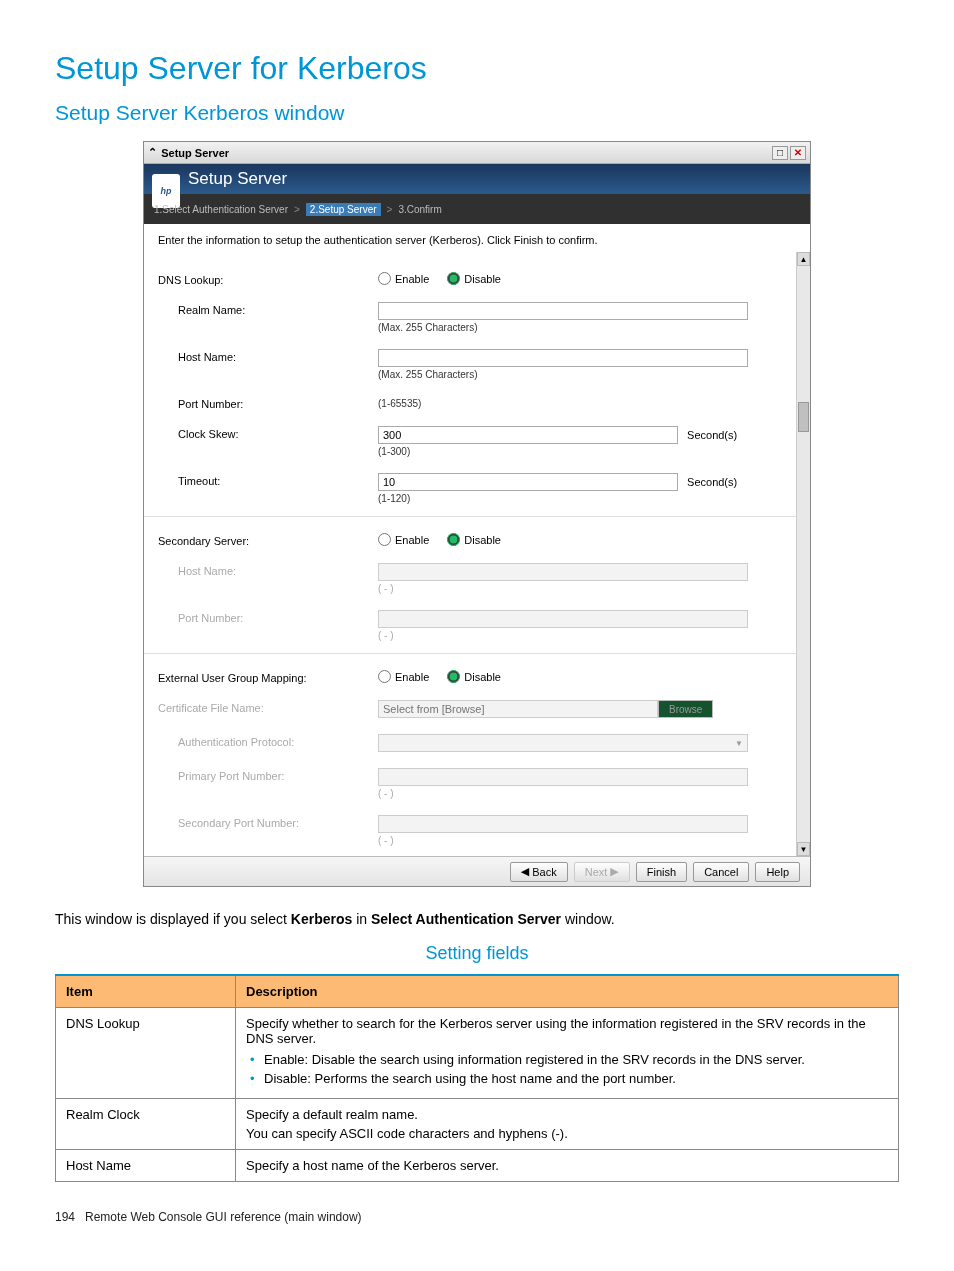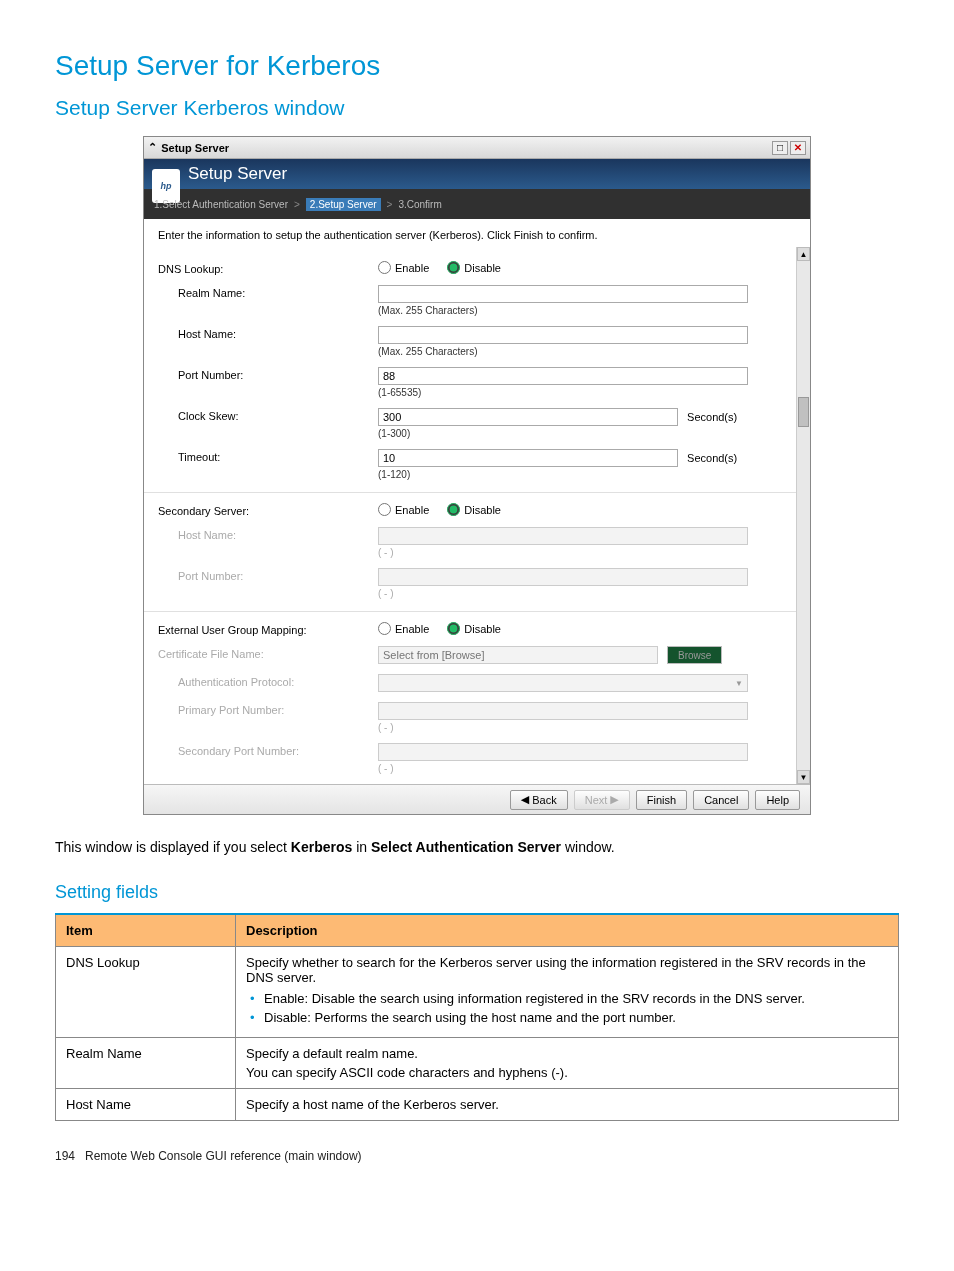--- a/index.html
+++ b/index.html
@@ -1,19 +1,19 @@
 <!DOCTYPE html>
 <html><head>
 <meta charset="utf-8">
 <style>
   * { box-sizing: border-box; margin: 0; padding: 0; }
   body { font-family: Arial, Helvetica, sans-serif; background: #fff; width: 954px; margin: 0 auto; padding: 50px 55px 30px 55px; color: #000; font-size: 13px; }
-  h1 { color: #0096d6; font-weight: 300; font-size: 28px; margin-bottom: 14px; }
+  h1 { color: #0096d6; font-weight: 300; font-size: 32px; margin-bottom: 14px; }
   h2 { color: #0096d6; font-weight: 300; font-size: 21px; margin-bottom: 16px; }
-  h3 { color: #0096d6; font-weight: 300; font-size: 18px; margin-bottom: 10px; margin-top: 24px; }
+  h3 { color: #0096d6; font-weight: 300; font-size: 18px; margin-bottom: 10px; margin-top: 13px; text-align: center; }
 
   
   .win { width: 668px; margin: 0 auto 22px auto; border: 1px solid #888; font-size: 11px; background: #fff; }
   .titlebar { background: linear-gradient(#f2f2f2,#d8d8d8); height: 22px; display: flex; align-items: center; padding: 0 4px; border-bottom: 1px solid #aaa; }
   .titlebar .t-left { display: flex; align-items: center; gap: 4px; font-weight: bold; font-size: 11px; }
   .titlebar .spacer { flex: 1; }
   .titlebar .t-btn { width: 16px; height: 14px; border: 1px solid #999; background: #eee; display: inline-flex; align-items: center; justify-content: center; font-size: 10px; margin-left: 2px; cursor: pointer; }
   .titlebar .t-btn.close { color: #c00; font-weight: bold; }
   .chev-up { font-size: 11px; }
 
@@ -25,35 +25,35 @@
   .wizard .step.active { background: #3a7cb8; color: #fff; padding: 1px 4px; }
   .wizard .sep { color: #888; }
 
   .instr { background: #fff; padding: 10px 14px 6px 14px; font-size: 11px; }
 
   .form-wrap { position: relative; background: #fff; padding: 4px 14px 10px 14px; }
   .scrollbar { position: absolute; right: 0; top: 0; bottom: 0; width: 14px; background: #e8e8e8; border-left: 1px solid #ccc; }
   .scrollbar .arrow { height: 14px; background: #ddd; border: 1px solid #bbb; font-size: 8px; display:flex; align-items:center; justify-content:center; }
   .scrollbar .thumb { position:absolute; top:150px; left:1px; right:1px; height:30px; background:#c0c0c0; border:1px solid #999; }
 
-  .row { display: flex; align-items: flex-start; margin-top: 10px; }
+  .row { display: flex; align-items: flex-start; margin-top: 16px; }
   .row.indent .lbl { padding-left: 20px; }
   .lbl { width: 220px; padding-top: 2px; font-size: 11px; }
   .lbl.disabled { color: #aaa; }
   .ctrl { flex: 1; padding-right: 18px; }
   .hint { color: #333; font-size: 10px; margin-top: 2px; }
   .hint.disabled { color: #aaa; }
   .txt { width: 100%; max-width: 370px; height: 18px; border: 1px solid #aaa; padding: 1px 4px; font-size: 11px; }
   .txt.narrow { width: 300px; display:inline-block; }
   .txt.disabled { background:#f3f3f3; color:#aaa; border-color:#ccc; }
   .unit { display: inline-block; margin-left: 6px; font-size: 11px; }
   .radio-group { display: flex; align-items: center; gap: 18px; }
   .radio { display: inline-flex; align-items: center; gap: 4px; cursor: pointer; }
   .radio input { margin: 0; accent-color: #2b6; }
-  .browse-row { display: flex; gap: 9px; align-items: center; }
+  .browse-row { display: flex; gap: 0; align-items: center; }
   .browse-btn { height: 18px; border: 1px solid #bbb; background:#14532d; font-size:10px; padding:0 10px; color:#999; }
   .sel { width: 100%; max-width: 370px; height: 18px; border:1px solid #ccc; background:#f3f3f3; color:#aaa; display:flex; align-items:center; justify-content:flex-end; padding:0 4px; }
   .sel .tri { font-size:8px; color:#999; }
   .divider { border-top: 1px solid #e0e0e0; margin: 12px -14px 0 -14px; }
 
   .footer { background: linear-gradient(#f6f6f6,#e4e4e4); border-top: 1px solid #bbb; height: 30px; display:flex; align-items:center; justify-content:flex-end; gap:6px; padding:0 10px; }
   .footer .btn { height:20px; border:1px solid #999; background:linear-gradient(#fefefe,#e0e0e0); font-size:11px; padding:0 10px; border-radius:2px; cursor:pointer; display:inline-flex; align-items:center; gap:3px; }
   .footer .btn.disabled { color:#aaa; border-color:#ccc; }
 
   .caption { font-size: 14px; margin: 8px 0 6px 0; line-height: 1.5; }
@@ -138,21 +138,20 @@
       <div class="lbl">Host Name:</div>
       <div class="ctrl">
         <input class="txt" style="">
         <div class="hint">(Max. 255 Characters)</div>
       </div>
     </div>
 
     <div class="row indent">
       <div class="lbl">Port Number:</div>
       <div class="ctrl">
-        <input class="txt" value="88" style="">
         <div class="hint">(1-65535)</div>
       </div>
     </div>
 
     <div class="row indent">
       <div class="lbl">Clock Skew:</div>
       <div class="ctrl">
         <input class="txt narrow" value="300" style="">
         <span class="unit">Second(s)</span>
         <div class="hint">(1-300)</div>
@@ -283,21 +282,21 @@
     <td>DNS Lookup</td>
     <td>
       <span>Specify whether to search for the Kerberos server using the information registered in the SRV records in the DNS server.</span>
       <ul>
         <li>Enable: Disable the search using information registered in the SRV records in the DNS server.</li>
         <li>Disable: Performs the search using the host name and the port number.</li>
       </ul>
     </td>
   </tr>
   <tr>
-    <td>Realm Name</td>
+    <td>Realm Clock</td>
     <td>
       <div>Specify a default realm name.</div>
       <div style="margin-top:4px;">You can specify ASCII code characters and hyphens (-).</div>
     </td>
   </tr>
   <tr>
     <td>Host Name</td>
     <td>Specify a host name of the Kerberos server.</td>
   </tr>
 </tbody>

